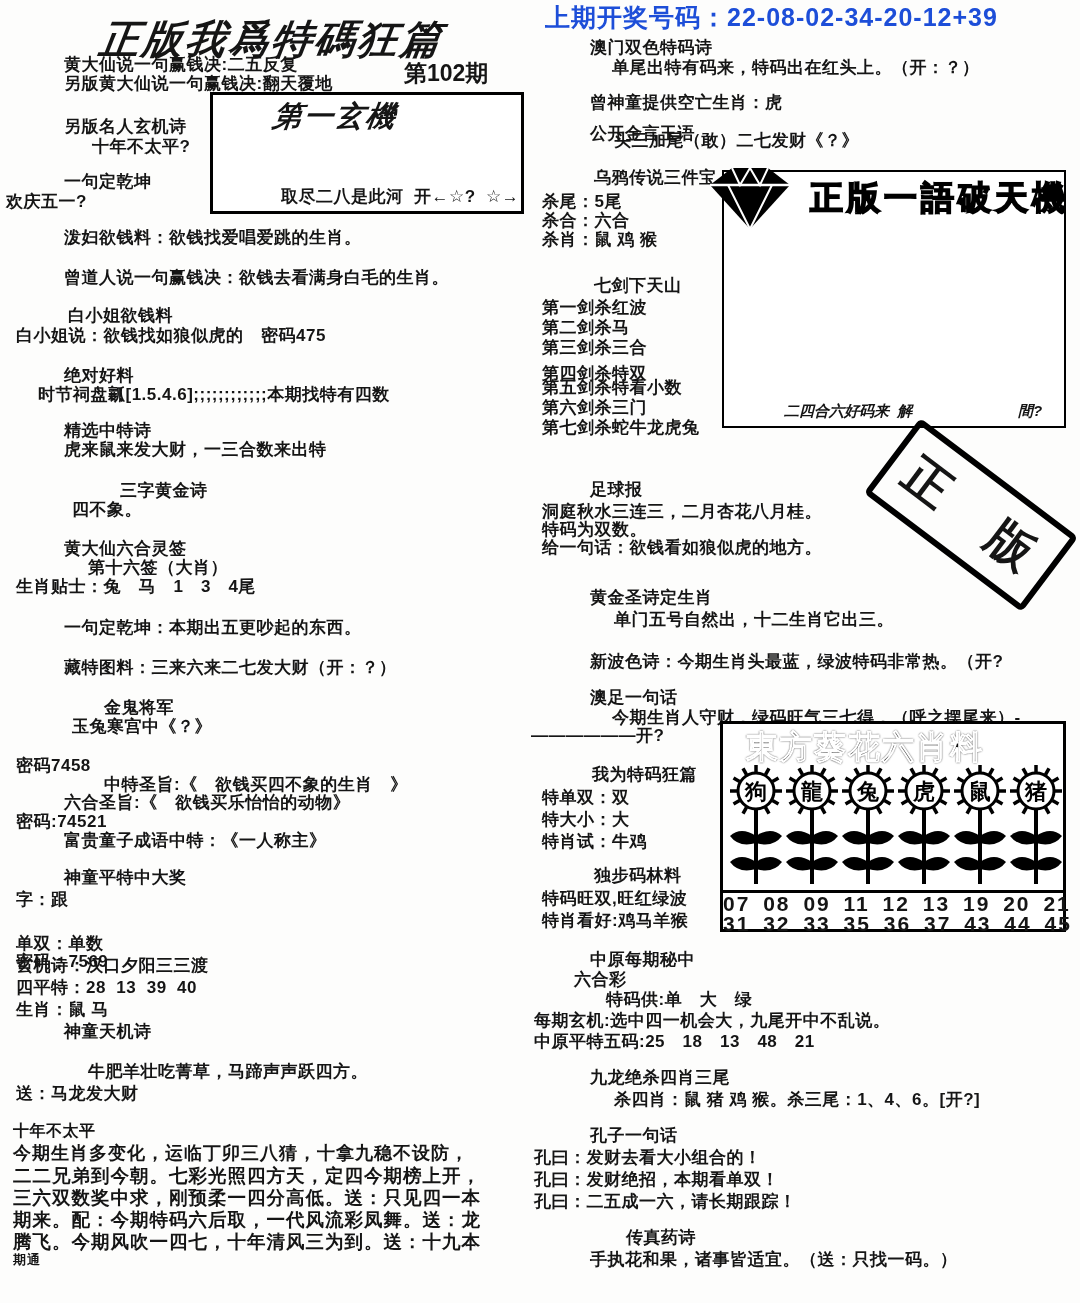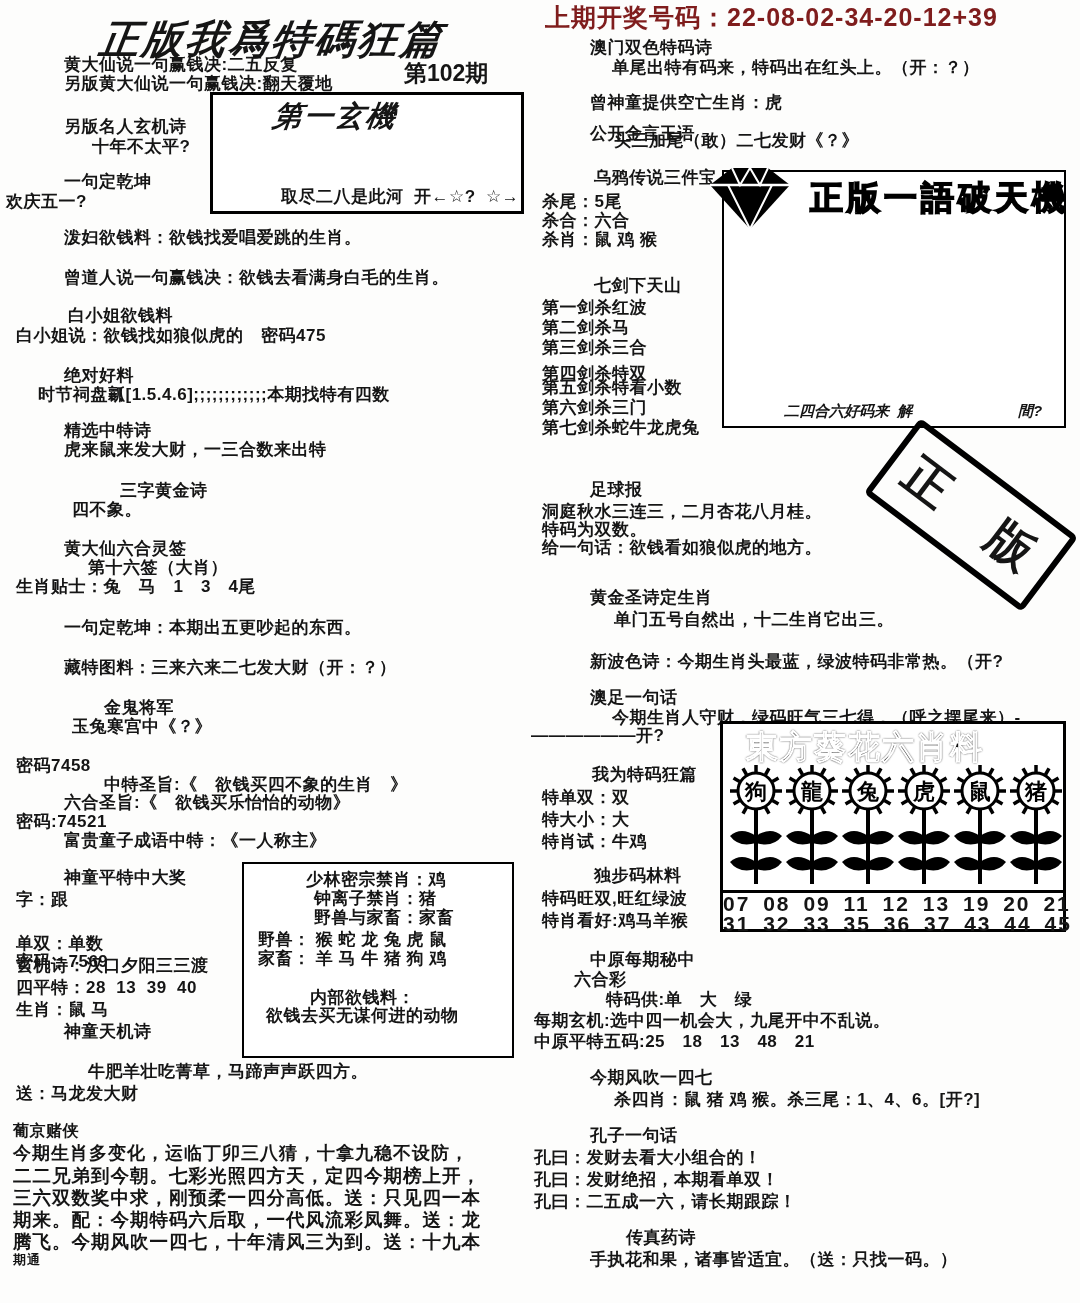--- a/index.html
+++ b/index.html
@@ -2,21 +2,21 @@
 <html><head>
 <meta charset="utf-8">
 <style>
   html,body{margin:0;padding:0;background:#e9e9e9;}
   .page{position:relative;width:1080px;height:1303px;background:#fdfdfc;overflow:hidden;
         font-family:"Liberation Sans","DejaVu Sans",sans-serif;color:#151515;}
   .ln{position:absolute;white-space:pre;font-weight:bold;font-size:17px;line-height:1.15;
       letter-spacing:0.5px;color:#151515;}
   .big-title{position:absolute;font-size:40px;font-weight:900;font-style:italic;
       letter-spacing:3px;transform:skewX(-8deg);white-space:pre;}
-  .red{color:#7f1d1d;}
+  .red{color:#1d4ed8;}
   .period{position:absolute;font-size:23px;font-weight:900;white-space:pre;}
   .box{position:absolute;border:3px solid #000;background:#fff;box-sizing:border-box;}
   .xuanji-title{position:absolute;font-size:29px;font-weight:900;font-style:italic;
       transform:skewX(-8deg);letter-spacing:2px;white-space:pre;}
   .gem-title{position:absolute;font-size:33px;font-weight:900;letter-spacing:4px;
       color:#fff;-webkit-text-stroke:1.6px #000;text-shadow:0 0 1px #000;white-space:pre;}
   .sun-title{position:absolute;font-size:32px;font-weight:900;letter-spacing:2px;
       color:#111;-webkit-text-stroke:1px #fff;text-shadow:0 0 2px #000,0 0 1px #000;white-space:pre;}
   .small-it{position:absolute;font-size:15px;font-weight:bold;font-style:italic;white-space:pre;}
   .stamp{position:absolute;left:872px;top:468px;width:186px;height:82px;
@@ -72,35 +72,26 @@
   <div class="ln" style="left:16px;top:812px;">密码:74521</div>
   <div class="ln" style="left:64px;top:831px;">富贵童子成语中特：《一人称主》</div>
   <div class="ln" style="left:64px;top:868px;">神童平特中大奖</div>
   <div class="ln" style="left:16px;top:890px;">字：跟</div>
   <div class="ln" style="left:16px;top:952px;">密码：7569</div>
   <div class="ln" style="left:16px;top:934px;">单双：单数</div>
   <div class="ln" style="left:16px;top:956px;">玄机诗：汉口夕阳三三渡</div>
   <div class="ln" style="left:16px;top:978px;">四平特：28  13  39  40</div>
   <div class="ln" style="left:16px;top:1000px;">生肖：鼠 马</div>
 
-  <div class="box" style="left:242px;top:862px;width:272px;height:196px;border-width:2.5px;">
-    <div class="ln" style="left:62px;top:6px;">少林密宗禁肖：鸡</div>
-    <div class="ln" style="left:70px;top:25px;">钟离子禁肖：猪</div>
-    <div class="ln" style="left:70px;top:44px;">野兽与家畜：家畜</div>
-    <div class="ln" style="left:14px;top:66px;">野兽： 猴 蛇 龙 兔 虎 鼠</div>
-    <div class="ln" style="left:14px;top:85px;">家畜： 羊 马 牛 猪 狗 鸡</div>
-    <div class="ln" style="left:66px;top:124px;">内部欲钱料：</div>
-    <div class="ln" style="left:22px;top:142px;">欲钱去买无谋何进的动物</div>
-  </div>
 
   <div class="ln" style="left:64px;top:1022px;">神童天机诗</div>
   <div class="ln" style="left:88px;top:1062px;">牛肥羊壮吃菁草，马蹄声声跃四方。</div>
   <div class="ln" style="left:16px;top:1084px;">送：马龙发大财</div>
 
-  <div class="ln" style="left:13px;top:1122px;font-size:16px;">葡京赌侠</div>
+  <div class="ln" style="left:13px;top:1122px;font-size:16px;">十年不太平</div>
   <div class="ln" style="left:13px;top:1143px;font-size:18px;letter-spacing:1px;">今期生肖多变化，运临丁卯三八猜，十拿九稳不设防，</div>
   <div class="ln" style="left:13px;top:1165px;font-size:18.5px;letter-spacing:1px;">二二兄弟到今朝。七彩光照四方天，定四今期榜上开，</div>
   <div class="ln" style="left:13px;top:1187px;font-size:18.5px;letter-spacing:1px;">三六双数奖中求，刚预柔一四分高低。送：只见四一本</div>
   <div class="ln" style="left:13px;top:1209px;font-size:18.5px;letter-spacing:1px;">期来。配：今期特码六后取，一代风流彩凤舞。送：龙</div>
   <div class="ln" style="left:13px;top:1231px;font-size:18.5px;letter-spacing:1px;">腾飞。今期风吹一四七，十年清风三为到。送：十九本</div>
   <div class="ln" style="left:13px;top:1253px;font-size:13px;letter-spacing:1px;">期通</div>
 
   <div class="ln" style="left:590px;top:38px;">澳门双色特码诗</div>
   <div class="ln" style="left:612px;top:58px;">单尾出特有码来，特码出在红头上。（开：？）</div>
   <div class="ln" style="left:590px;top:93px;">曾神童提供空亡生肖：虎</div>
@@ -215,21 +206,21 @@
   <div class="ln" style="left:594px;top:866px;">独步码林料</div>
   <div class="ln" style="left:542px;top:889px;">特码旺双,旺红绿波</div>
   <div class="ln" style="left:542px;top:911px;">特肖看好:鸡马羊猴</div>
 
   <div class="ln" style="left:590px;top:950px;">中原每期秘中</div>
   <div class="ln" style="left:574px;top:970px;">六合彩</div>
   <div class="ln" style="left:606px;top:990px;">特码供:单　大　绿</div>
   <div class="ln" style="left:534px;top:1011px;">每期玄机:选中四一机会大，九尾开中不乱说。</div>
   <div class="ln" style="left:534px;top:1032px;">中原平特五码:25　18　13　48　21</div>
 
-  <div class="ln" style="left:590px;top:1068px;">今期风吹一四七</div>
+  <div class="ln" style="left:590px;top:1068px;">九龙绝杀四肖三尾</div>
   <div class="ln" style="left:614px;top:1090px;">杀四肖：鼠 猪 鸡 猴。杀三尾：1、4、6。[开?]</div>
 
   <div class="ln" style="left:590px;top:1126px;">孔子一句话</div>
   <div class="ln" style="left:534px;top:1148px;">孔曰：发财去看大小组合的！</div>
   <div class="ln" style="left:534px;top:1170px;">孔曰：发财绝招，本期看单双！</div>
   <div class="ln" style="left:534px;top:1192px;">孔曰：二五成一六，请长期跟踪！</div>
 
   <div class="ln" style="left:626px;top:1228px;">传真药诗</div>
   <div class="ln" style="left:590px;top:1250px;text-align:center;">手执花和果，诸事皆适宜。（送：只找一码。）</div>
 

